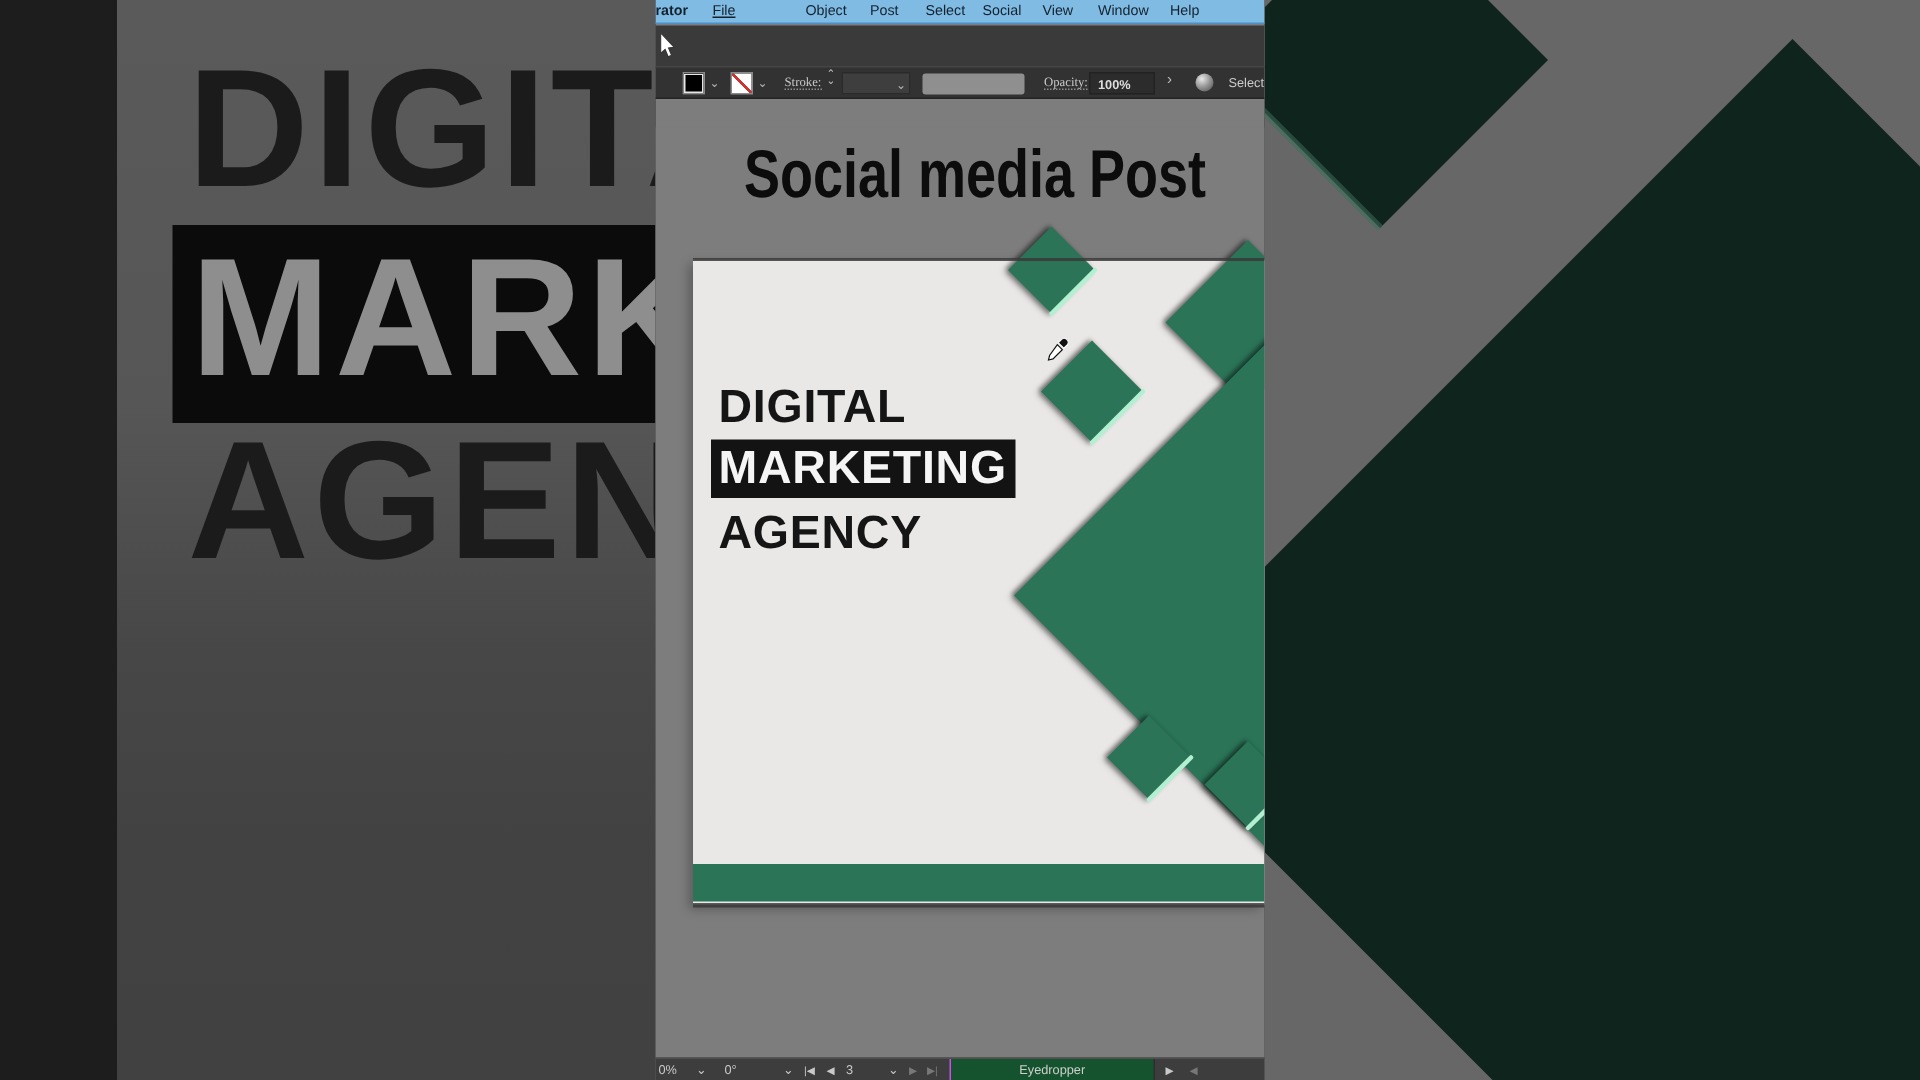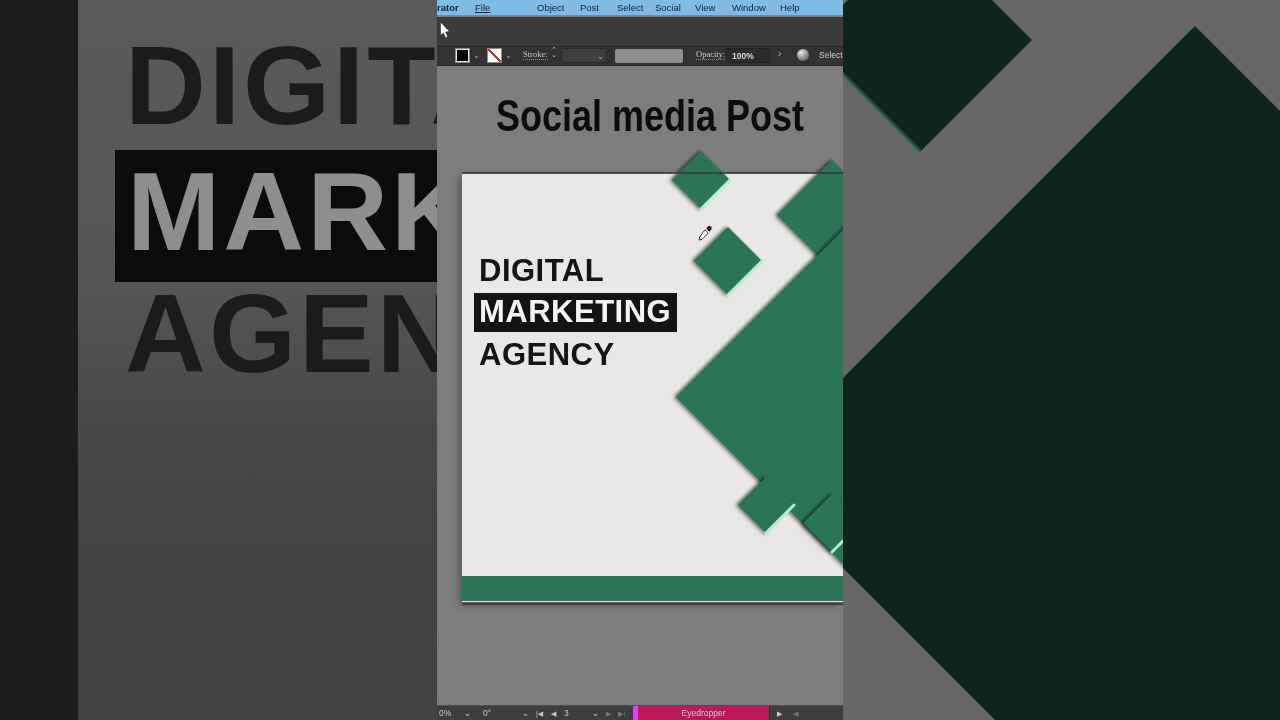--- a/index.html
+++ b/index.html
@@ -65,22 +65,22 @@
 
   .artboard-topline { position:absolute; left:25px; top:87px; width:381px; height:2px; background:rgba(58,58,58,0.85); }
   .artboard-bottomline { position:absolute; left:25px; top:517px; width:381px; height:3px; background:rgba(55,55,55,0.8); }
 
   .eyedropper-cursor { position:absolute; left:260px; top:140px; }
 
   .statusbar { position:absolute; top:705px; left:0; right:0; height:15px; background:#3d3d3d; border-top:1px solid #4f4f4f;
     color:#c9c9c9; font-size:8.5px; }
   .sb { position:absolute; top:2px; white-space:nowrap; }
   .sb-dim { color:#787878; }
-  .tool-display { position:absolute; left:196px; top:0; width:137px; height:14px; background:#be185d;
-    border-left:5px solid #d946ef; border-right:1px solid #2e2e2e; text-align:center; line-height:14px; font-size:8.5px; color:#cfcfcf; }
+  .tool-display { position:absolute; left:196px; top:0; width:137px; height:14px; background:#14532d;
+    border-left:1px solid #d946ef; border-right:1px solid #2e2e2e; text-align:center; line-height:14px; font-size:8.5px; color:#cfcfcf; }
   .nav-glyph { font-size:7px; top:3.5px; }
 </style>
 </head>
 <body>
 
 <div class="stage">
 
   <div class="panel-left">
     <div class="edge-strip"></div>
     <div class="bl-line bl1">DIGITAL</div>

